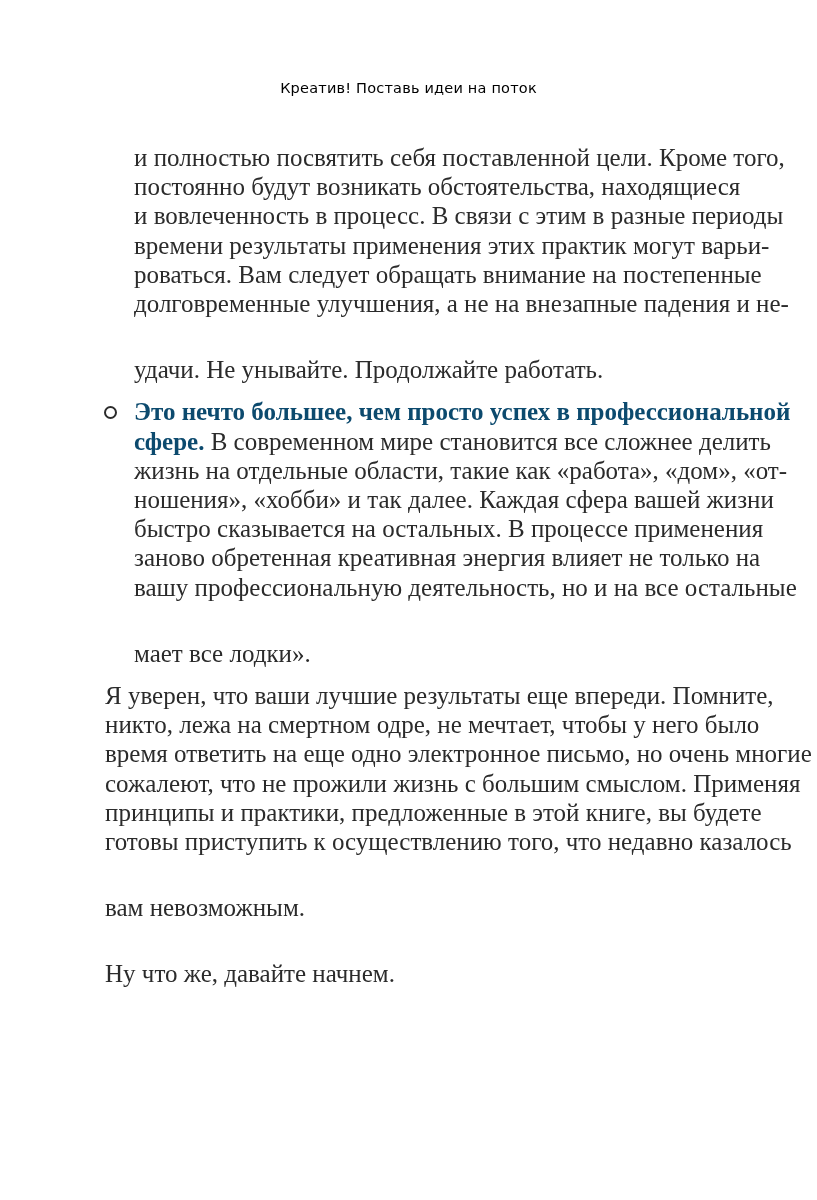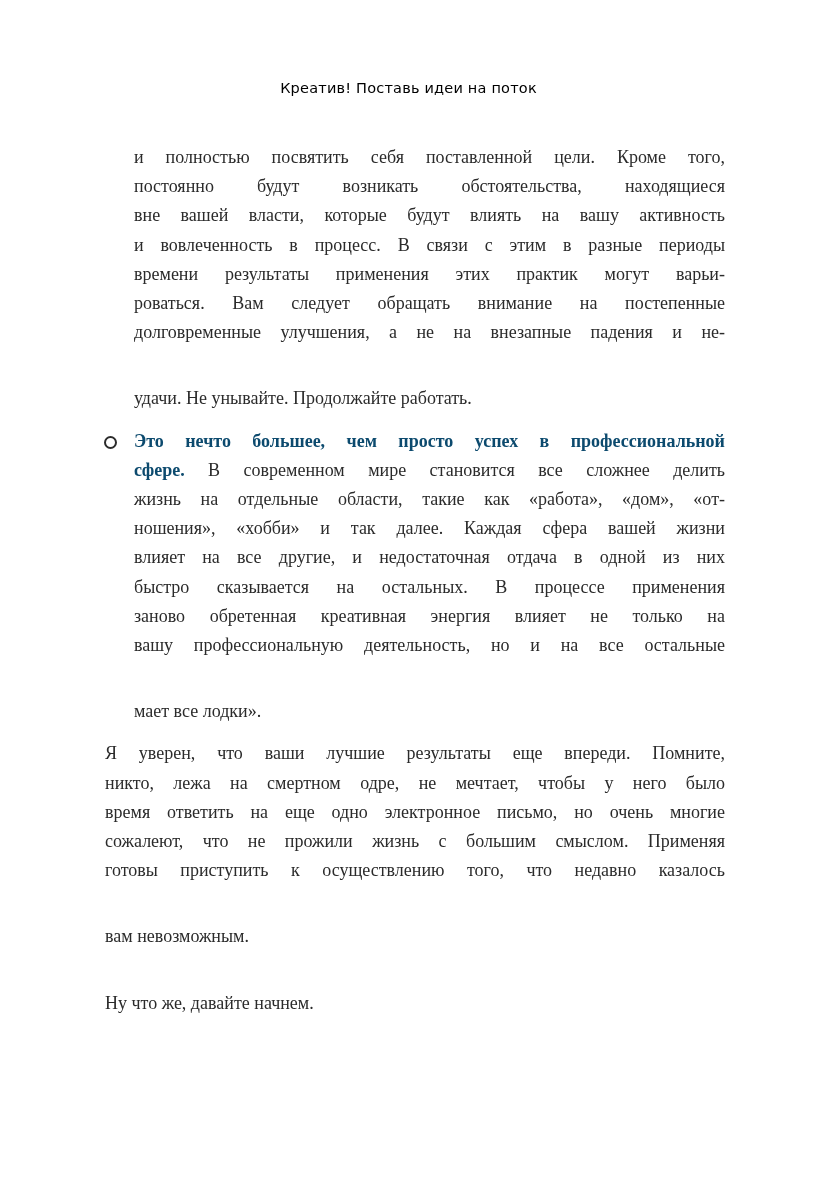--- a/index.html
+++ b/index.html
@@ -3,21 +3,21 @@
 <meta charset="utf-8">
 <style>
   html, body { margin: 0; padding: 0; background: #ffffff; }
   body { width: 817px; height: 1200px; position: relative; overflow: hidden; }
   .running-head {
     position: absolute; top: 80px; left: 0; width: 817px; text-align: center;
     font-family: "DejaVu Sans", sans-serif; font-size: 14.5px; color: #000000; letter-spacing: 0.2px;
   }
   .page-body {
     position: absolute; top: 143px; left: 105px; width: 620px;
-    font-family: "Liberation Serif", serif; font-size: 18px; line-height: 29.2px; color: #2b2b2b;
+    font-family: "Liberation Serif", serif; font-size: 25px; line-height: 29.2px; color: #2b2b2b;
   }
   .line { display: block; white-space: nowrap; text-align: justify; text-align-last: justify; }
   .line.last { text-align-last: left; margin-top: 37px; }
   .indented { margin-left: 29px; }
   .bullet-block { position: relative; margin-top: 13px; }
   .bullet-marker {
     position: absolute; left: -1px; top: 9px; width: 9px; height: 9px;
     border: 2px solid #2b2b2b; border-radius: 50%;
   }
   .para { margin-top: 13px; }
@@ -25,48 +25,47 @@
 </style>
 </head>
 <body>
 
 <div class="running-head">Креатив! Поставь идеи на поток</div>
 
 <div class="page-body">
   <div class="para-continuation indented">
     <span class="line">и полностью посвятить себя поставленной цели. Кроме того,</span>
     <span class="line">постоянно будут возникать обстоятельства, находящиеся</span>
-    <span class="line">вне вашей власти, которые будут влиять на вашу активность</span>
     <span class="line">и вовлеченность в процесс. В связи с этим в разные периоды</span>
     <span class="line">времени результаты применения этих практик могут варьи-</span>
     <span class="line">роваться. Вам следует обращать внимание на постепенные</span>
     <span class="line">долговременные улучшения, а не на внезапные падения и не-</span>
     <span class="line last">удачи. Не унывайте. Продолжайте работать.</span>
   </div>
 
   <div class="bullet-block">
     <span class="bullet-marker"></span>
     <div class="indented">
       <span class="line"><b>Это нечто большее, чем просто успех в профессиональной</b></span>
       <span class="line"><b>сфере.</b><span> В современном мире становится все сложнее делить</span></span>
       <span class="line">жизнь на отдельные области, такие как «работа», «дом», «от-</span>
       <span class="line">ношения», «хобби» и так далее. Каждая сфера вашей жизни</span>
-      <span class="line">влияет на все другие, и недостаточная отдача в одной из них</span>
       <span class="line">быстро сказывается на остальных. В процессе применения</span>
       <span class="line">заново обретенная креативная энергия влияет не только на</span>
       <span class="line">вашу профессиональную деятельность, но и на все остальные</span>
       <span class="line last">мает все лодки».</span>
     </div>
   </div>
 
   <div class="para">
     <span class="line">Я уверен, что ваши лучшие результаты еще впереди. Помните,</span>
     <span class="line">никто, лежа на смертном одре, не мечтает, чтобы у него было</span>
     <span class="line">время ответить на еще одно электронное письмо, но очень многие</span>
     <span class="line">сожалеют, что не прожили жизнь с большим смыслом. Применяя</span>
+    <span class="line">принципы и практики, предложенные в этой книге, вы будете</span>
     <span class="line">готовы приступить к осуществлению того, что недавно казалось</span>
     <span class="line last">вам невозможным.</span>
   </div>
 
   <div class="para">
     <span class="line last">Ну что же, давайте начнем.</span>
   </div>
 </div>
 
 </body></html>

